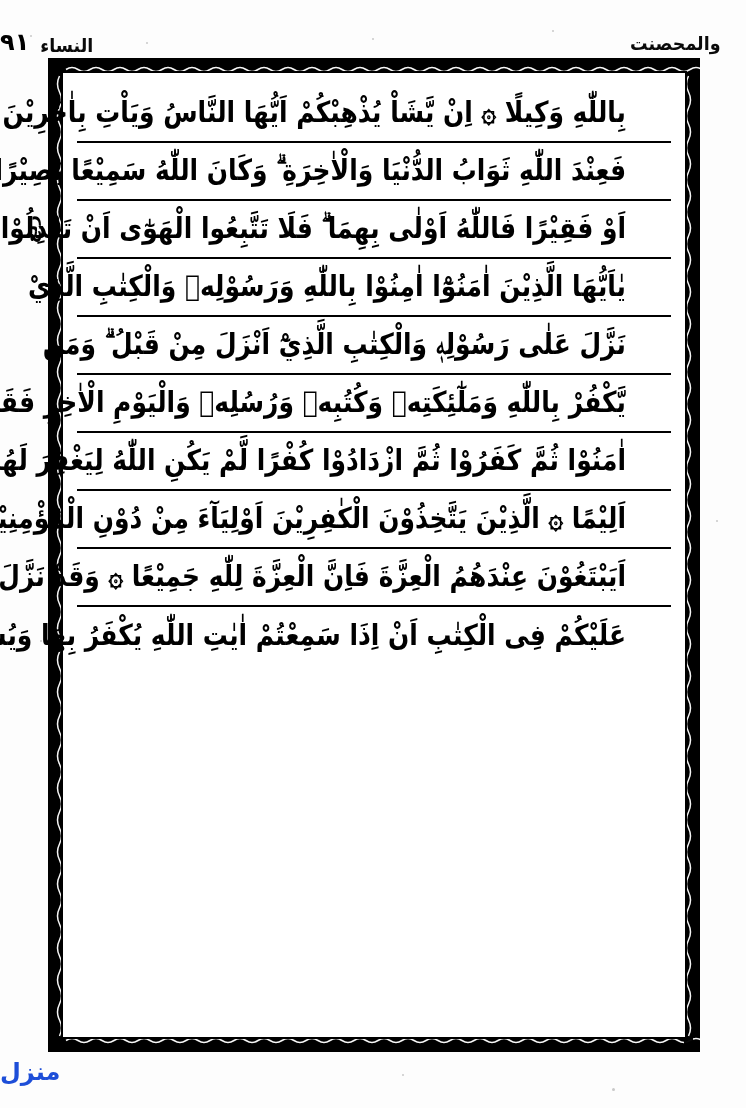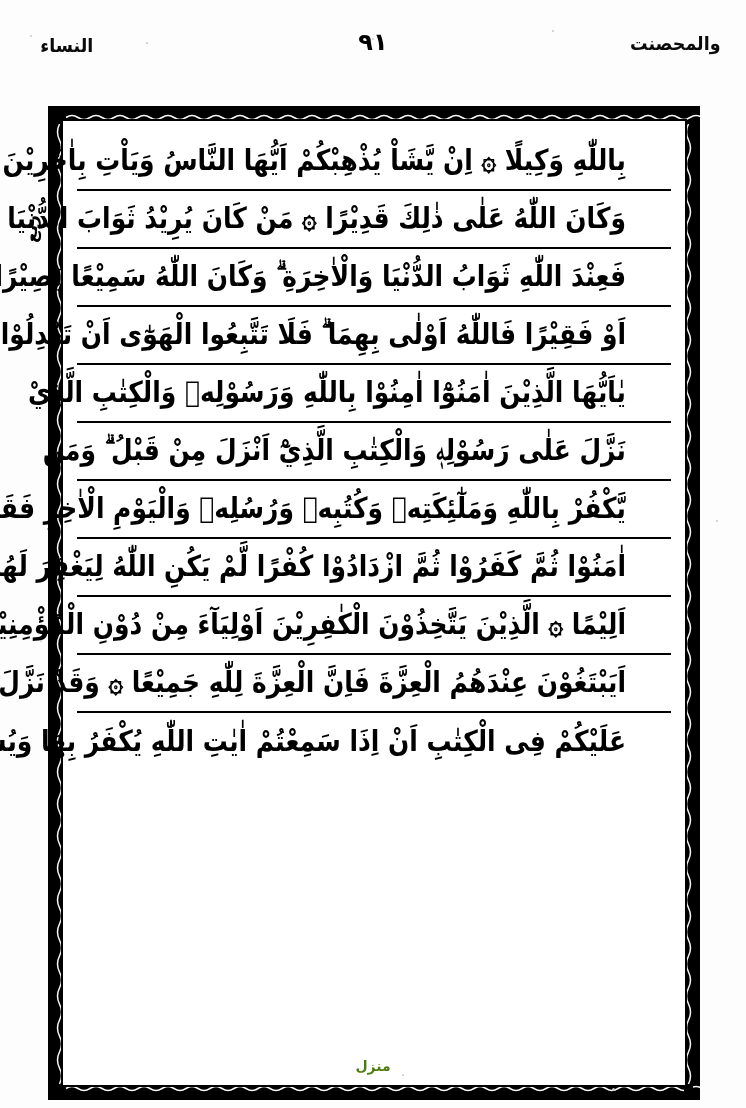--- a/index.html
+++ b/index.html
@@ -50,38 +50,36 @@
     line-height: 1;
     transform: scaleX(0.92);
   }
   #hdr-surah  { left: 38px;  top: 14px; }
   #hdr-juz    { right: 22px; top: 12px; }
   #hdr-page {
     position: absolute;
     left: 0;
     right: 0;
     top: 6px;
-    text-align: center;
     font-size: 24px;
     font-weight: bold;
     letter-spacing: -1px;
     color: #000;
   }
 
   
   #frame-outer {
     position: absolute;
     left: 48px;
     top: 58px;
     width: 652px;
     height: 994px;
     border: 7px solid #000000;
     box-sizing: border-box;
     background: #000000;
-    margin-top: 48px;
   }
   #frame-inner {
     position: absolute;
     left: 6px;
     top: 6px;
     right: 6px;
     bottom: 6px;
     border: 2px solid #000000;
     background: #ffffff;
     box-sizing: border-box;
@@ -156,26 +154,26 @@
     transform-origin: center;
     color: #000;
   }
 
   
   #footer-text {
     position: absolute;
     left: 0;
     right: 0;
     top: 1058px;
-    text-align: center;
-    font-family: "DejaVu Sans", sans-serif;
-    font-size: 14px;
-    font-weight: bold;
-    direction: rtl;
-    color: #4d7c0f;
+    text-align: left;
+    font-family: "DejaVu Sans", sans-serif;
+    font-size: 24px;
+    font-weight: bold;
+    direction: rtl;
+    color: #1d4ed8;
   }
 </style>
 </head>
 <body>
 
 <div id="page-sheet">
 
   <div id="header-band">
     <div class="hdr-text" id="hdr-surah">النساء</div>
     <div id="hdr-page">٩١</div>
@@ -208,23 +206,20 @@
     <svg class="orn-band" id="orn-right" viewBox="0 0 9 980" preserveAspectRatio="none">
       <rect x="0" y="0" width="9" height="980" fill="#000"></rect>
       <path d="M4.5 4 q-4 8 0 16 q4 8 0 16 q-4 8 0 16 q4 8 0 16 q-4 8 0 16 q4 8 0 16 q-4 8 0 16 q4 8 0 16 q-4 8 0 16 q4 8 0 16 q-4 8 0 16 q4 8 0 16 q-4 8 0 16 q4 8 0 16 q-4 8 0 16 q4 8 0 16 q-4 8 0 16 q4 8 0 16 q-4 8 0 16 q4 8 0 16 q-4 8 0 16 q4 8 0 16 q-4 8 0 16 q4 8 0 16 q-4 8 0 16 q4 8 0 16 q-4 8 0 16 q4 8 0 16 q-4 8 0 16 q4 8 0 16 q-4 8 0 16 q4 8 0 16 q-4 8 0 16 q4 8 0 16 q-4 8 0 16 q4 8 0 16 q-4 8 0 16 q4 8 0 16 q-4 8 0 16 q4 8 0 16 q-4 8 0 16 q4 8 0 16 q-4 8 0 16 q4 8 0 16 q-4 8 0 16 q4 8 0 16 q-4 8 0 16 q4 8 0 16 q-4 8 0 16 q4 8 0 16 q-4 8 0 16 q4 8 0 16 q-4 8 0 16 q4 8 0 16 q-4 8 0 16 q4 8 0 16 q-4 8 0 16 q4 8 0 16 q-4 8 0 16 q4 8 0 16" stroke="#ffffff" stroke-width="1.5" fill="none"></path>
     </svg>
 
     <div id="frame-inner">
       <div id="text-block">
 
         <div class="ayah-line">
           <div class="ayah-text">بِاللّٰهِ وَكِيلًا ۞ اِنْ يَّشَاْ يُذْهِبْكُمْ اَيُّهَا النَّاسُ وَيَاْتِ بِاٰخَرِيْنَ</div>
-        </div>
-        <div class="ayah-line">
-          <div class="ayah-text">وَكَانَ اللّٰهُ عَلٰى ذٰلِكَ قَدِيْرًا ۞ مَنْ كَانَ يُرِيْدُ ثَوَابَ الدُّنْيَا</div>
         </div>
         <div class="ayah-line">
           <div class="ayah-text">فَعِنْدَ اللّٰهِ ثَوَابُ الدُّنْيَا وَالْاٰخِرَةِ ۗ وَكَانَ اللّٰهُ سَمِيْعًا بَصِيْرًا ۞</div>
         </div>
         <div class="ayah-line">
           <div class="ayah-text">اَوْ فَقِيْرًا فَاللّٰهُ اَوْلٰى بِهِمَا ۗ فَلَا تَتَّبِعُوا الْهَوٰٓى اَنْ تَعْدِلُوْا</div>
         </div>
         <div class="ayah-line">
           <div class="ayah-text">يٰاَيُّهَا الَّذِيْنَ اٰمَنُوْٓا اٰمِنُوْا بِاللّٰهِ وَرَسُوْلِهٖ وَالْكِتٰبِ الَّذِيْ</div>
         </div>

